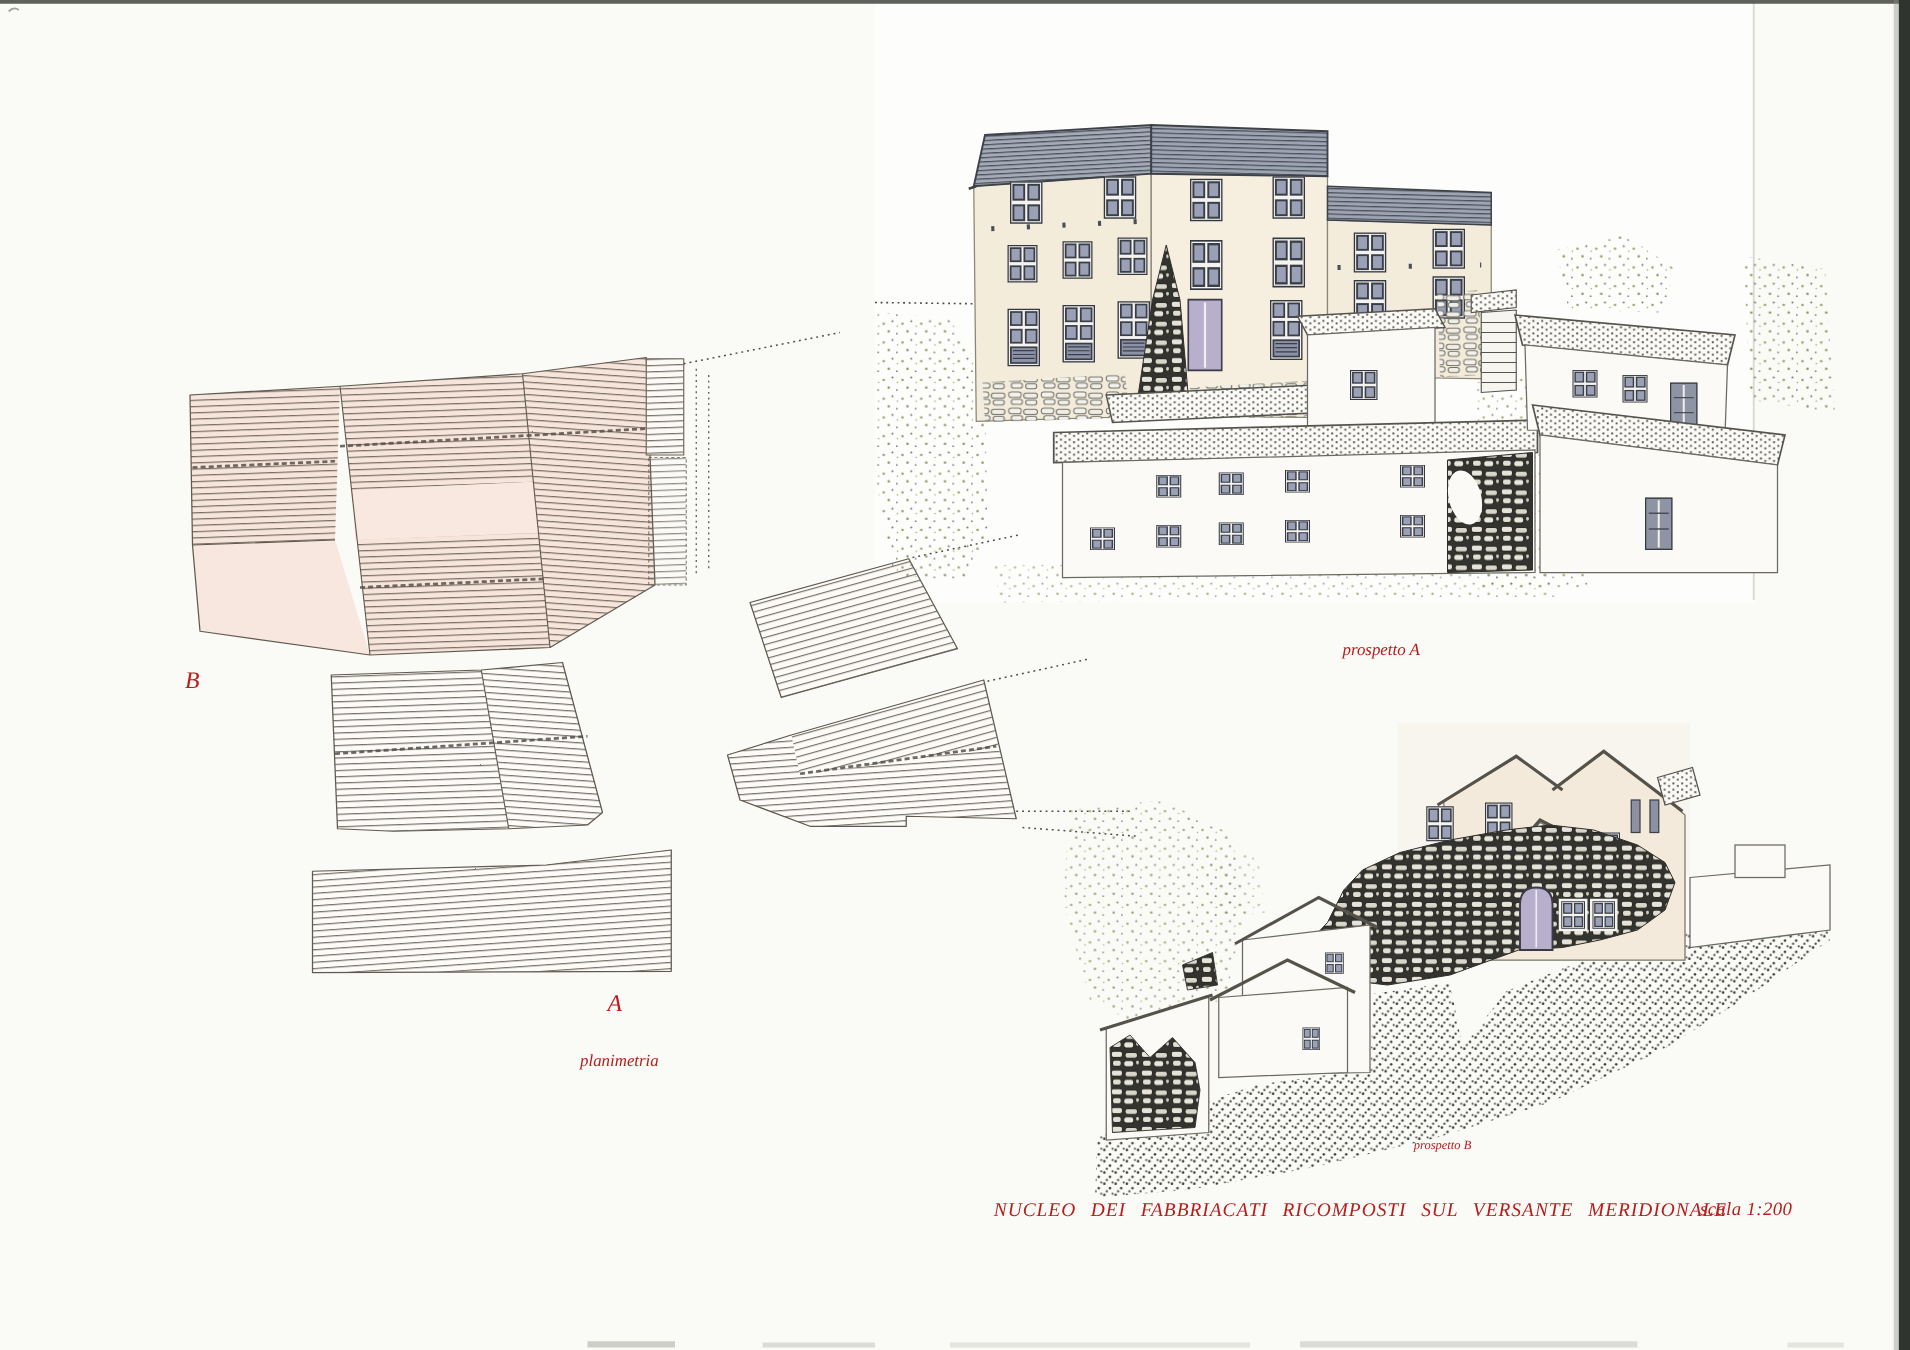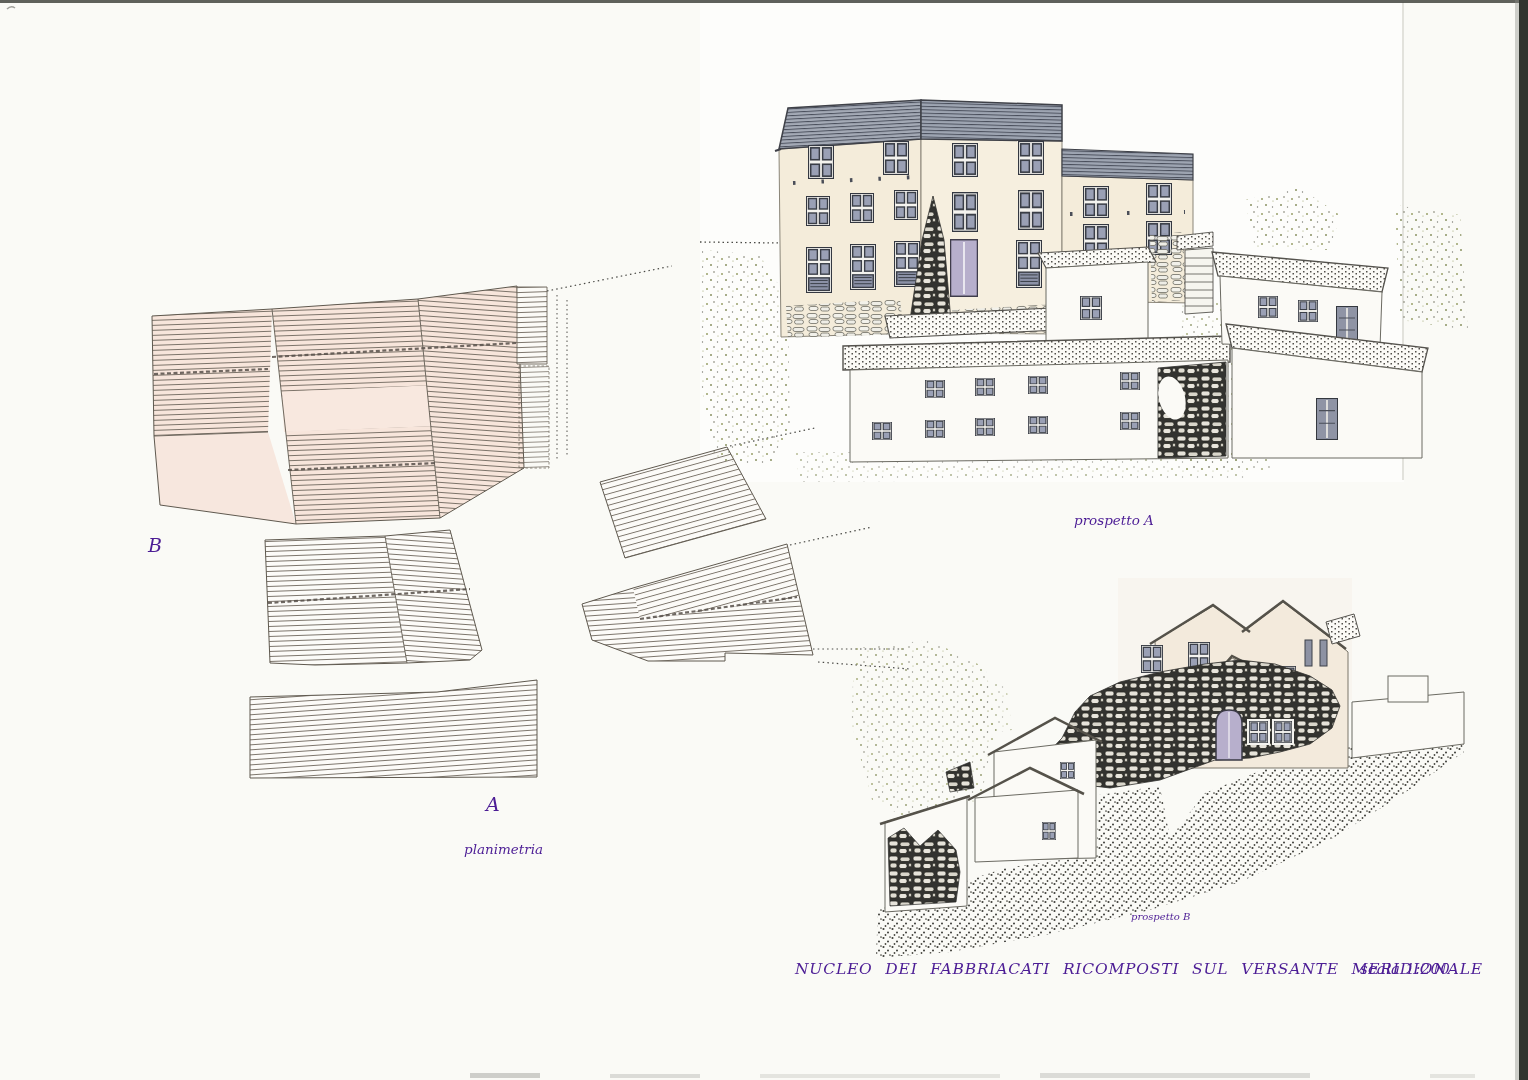--- a/index.html
+++ b/index.html
@@ -1,19 +1,19 @@
 <!DOCTYPE html>
 <html><head>
 <meta charset="utf-8">
 <style>
   html,body{margin:0;padding:0;background:#e8e8e4;}
   .page{position:relative;width:1528px;height:1080px;background:#fafaf6;overflow:hidden;
         font-family:"DejaVu Serif","Liberation Serif",serif;}
   svg{position:absolute;left:0;top:0;}
-  .lbl{position:absolute;color:#4c1d95;font-style:italic;white-space:nowrap;}
+  .lbl{position:absolute;color:#b91c1c;font-style:italic;white-space:nowrap;font-family:Liberation Serif, serif;}
   .lbl-marker{font-size:19px;}
   .lbl-caption{font-size:13.5px;}
   .lbl-title{font-size:15.5px;letter-spacing:.8px;word-spacing:7px;}
   .lbl-scale{font-size:15px;letter-spacing:.3px;}
 </style>
 </head>
 <body>
 
 <div class="page">
 

